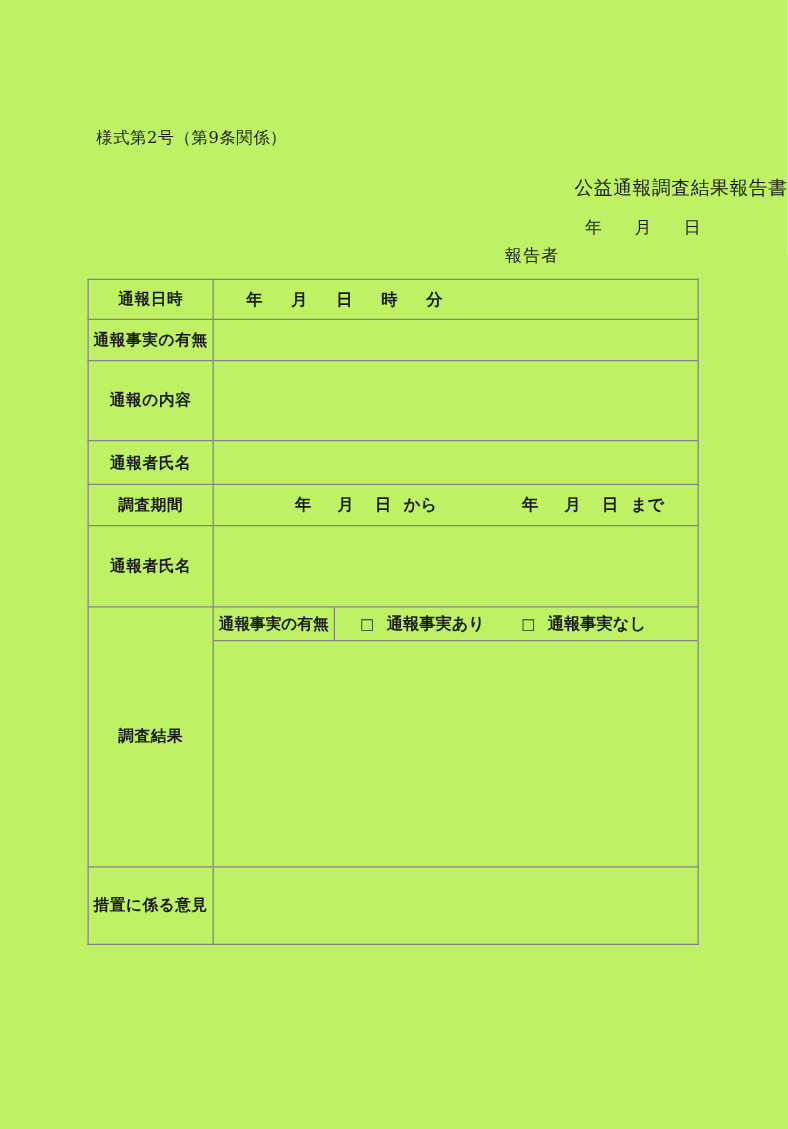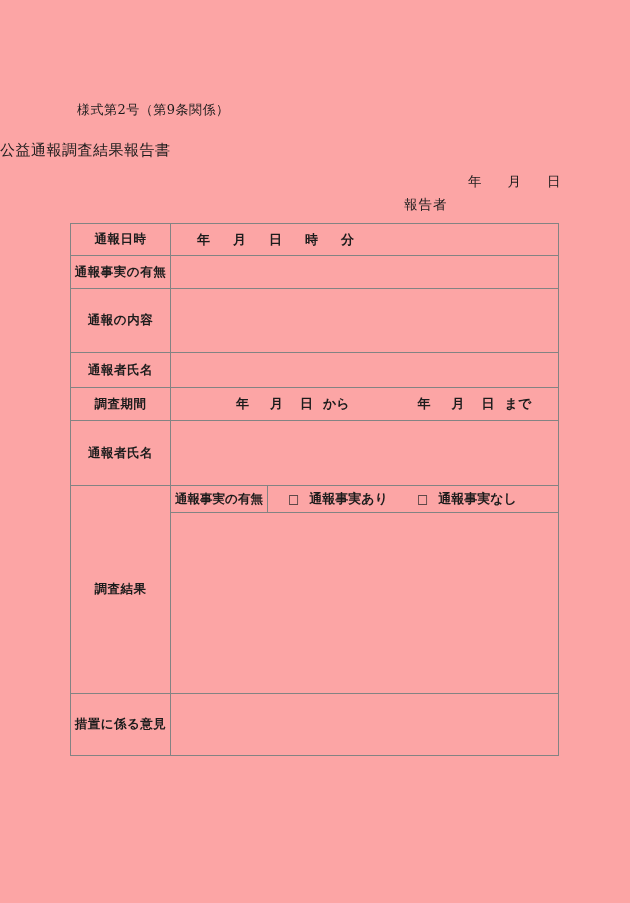--- a/index.html
+++ b/index.html
@@ -2,38 +2,38 @@
 <html><head>
 <meta charset="utf-8">
 <style>
   * { margin: 0; padding: 0; box-sizing: border-box; }
   html, body { background: #e8e8e8; }
   .page {
     position: relative;
     width: 630px;
     height: 903px;
     margin: 0 auto;
-    background: #fca5a5;
+    background: #bef264;
     font-family: "DejaVu Serif", "Liberation Serif", serif;
     color: #1c1c1c;
     overflow: hidden;
   }
   .form-number {
     position: absolute;
     left: 77px;
     top: 101px;
     font-size: 13px;
     letter-spacing: 0.5px;
   }
   .doc-title {
     position: absolute;
     top: 141px;
     left: 0;
     width: 100%;
-    text-align: left;
+    text-align: right;
     font-size: 15px;
     letter-spacing: 0.5px;
   }
   .date-line {
     position: absolute;
     top: 173px;
     left: 468px;
     display: flex;
     gap: 26px;
     font-size: 13.5px;

